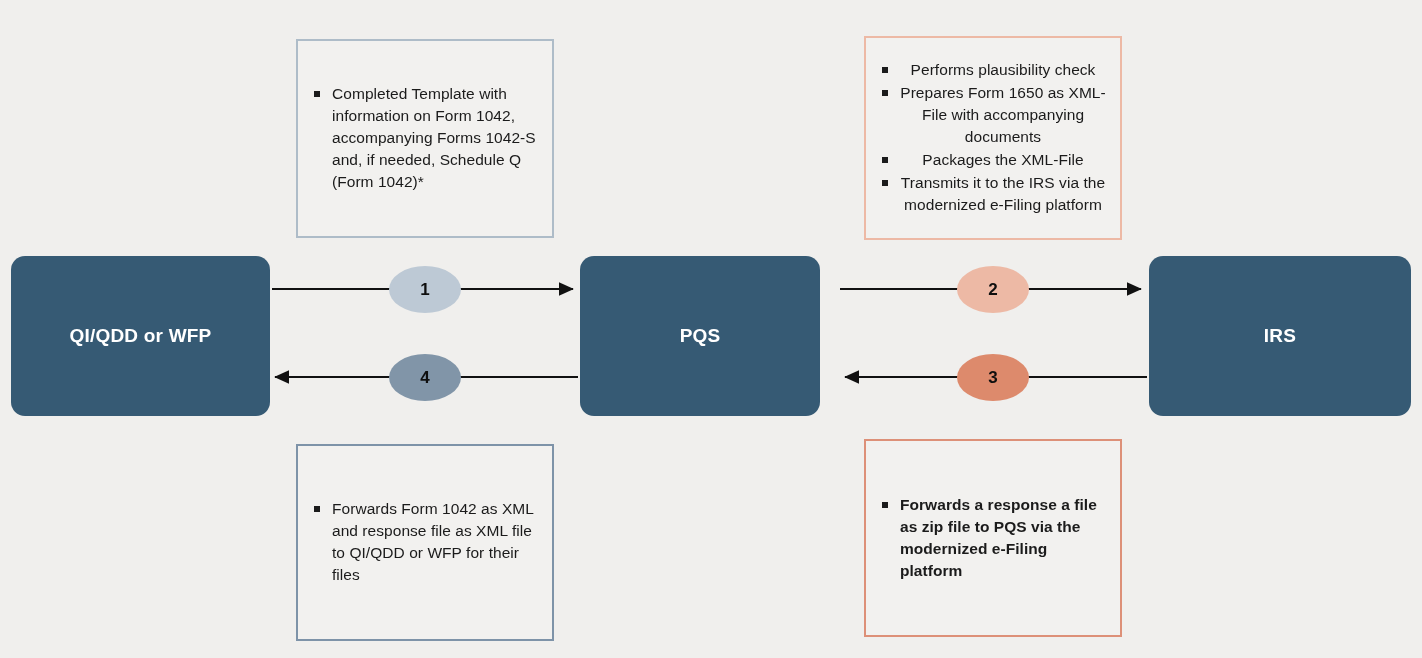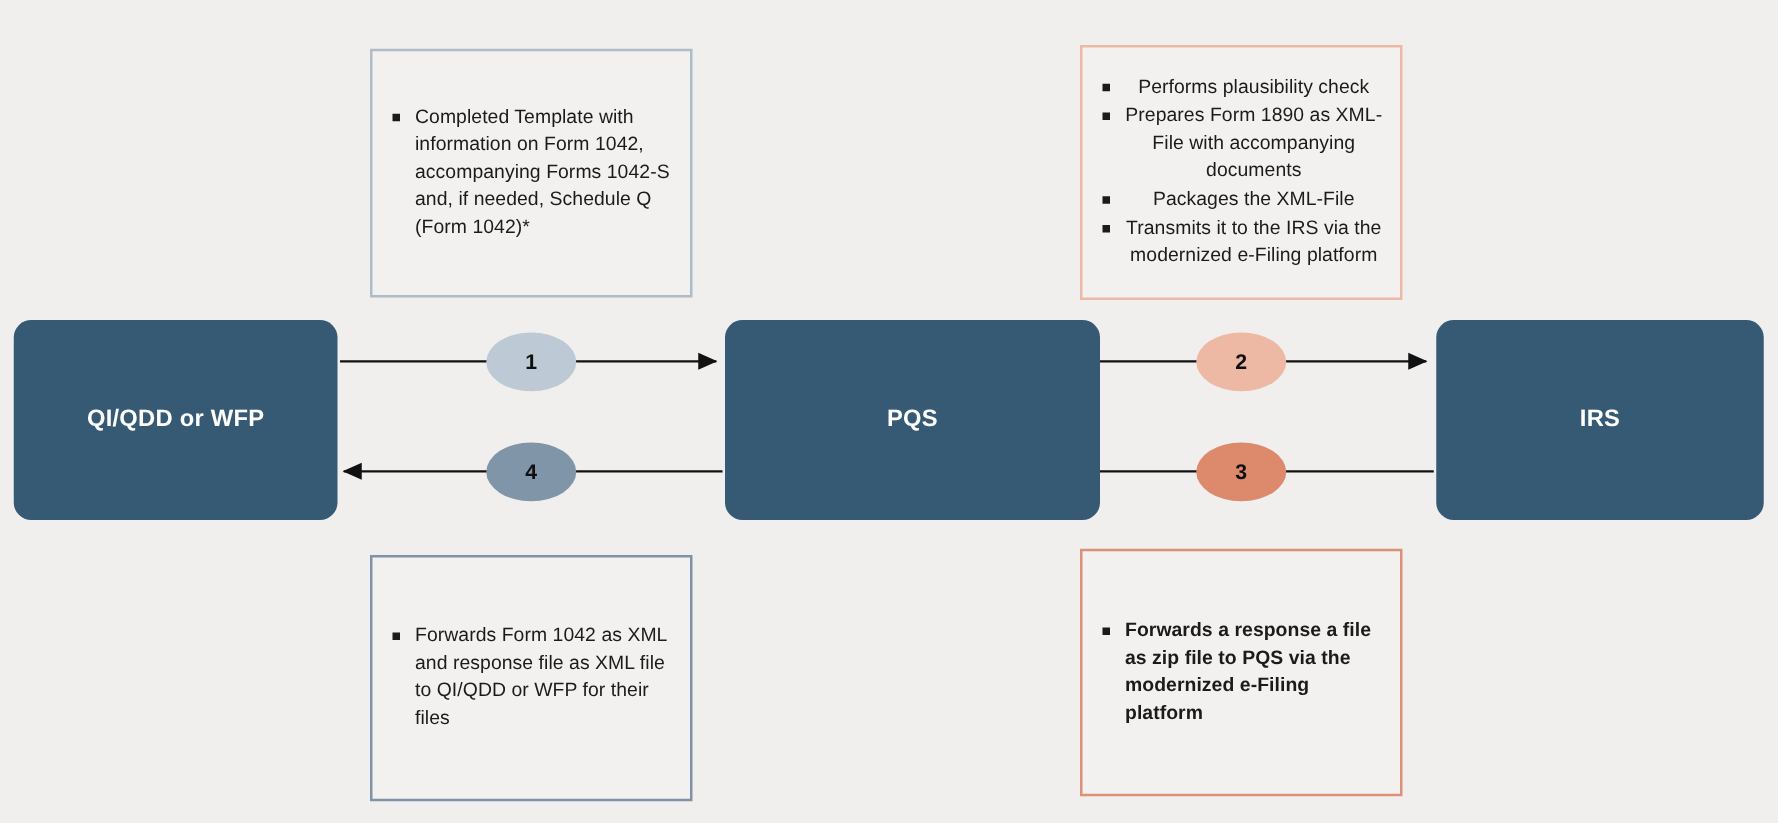--- a/index.html
+++ b/index.html
@@ -125,21 +125,21 @@
 
   <div class="note-box blue-light" style="left:296px; top:39px; width:258px; height:199px;">
     <ul class="note-list">
       <li>Completed Template with information on Form 1042, accompanying Forms 1042-S and, if needed, Schedule Q (Form 1042)*</li>
     </ul>
   </div>
 
   <div class="note-box peach-light" style="left:864px; top:36px; width:258px; height:204px;">
     <ul class="note-list">
       <li>Performs plausibility check</li>
-      <li>Prepares Form 1890 as XML-File with accompanying documents</li>
+      <li>Prepares Form 1650 as XML-File with accompanying documents</li>
       <li>Packages the XML-File</li>
       <li>Transmits it to the IRS via the modernized e-Filing platform</li>
     </ul>
   </div>
 
   <div class="note-box blue-dark" style="left:296px; top:444px; width:258px; height:197px;">
     <ul class="note-list">
       <li>Forwards Form 1042 as XML and response file as XML file to QI/QDD or WFP for their files</li>
     </ul>
   </div>
@@ -147,21 +147,21 @@
   <div class="note-box peach-dark" style="left:864px; top:439px; width:258px; height:198px;font-weight:bold;">
     <ul class="note-list">
       <li>Forwards a response a file as zip file to PQS via the modernized e-Filing platform</li>
     </ul>
   </div>
 
   <div class="actor" style="left:11px; top:256px; width:259px; height:160px;">
     <span>QI/QDD or WFP</span>
   </div>
 
-  <div class="actor" style="left:580px; top:256px; width:300px; height:160px;">
+  <div class="actor" style="left:580px; top:256px; width:240px; height:160px;">
     <span>PQS</span>
   </div>
 
   <div class="actor" style="left:1149px; top:256px; width:262px; height:160px;">
     <span>IRS</span>
   </div>
 
   <div class="step" style="left:389px; top:266px; width:72px; height:47px; background:#bdc9d5;">
     <span>1</span>
   </div>

